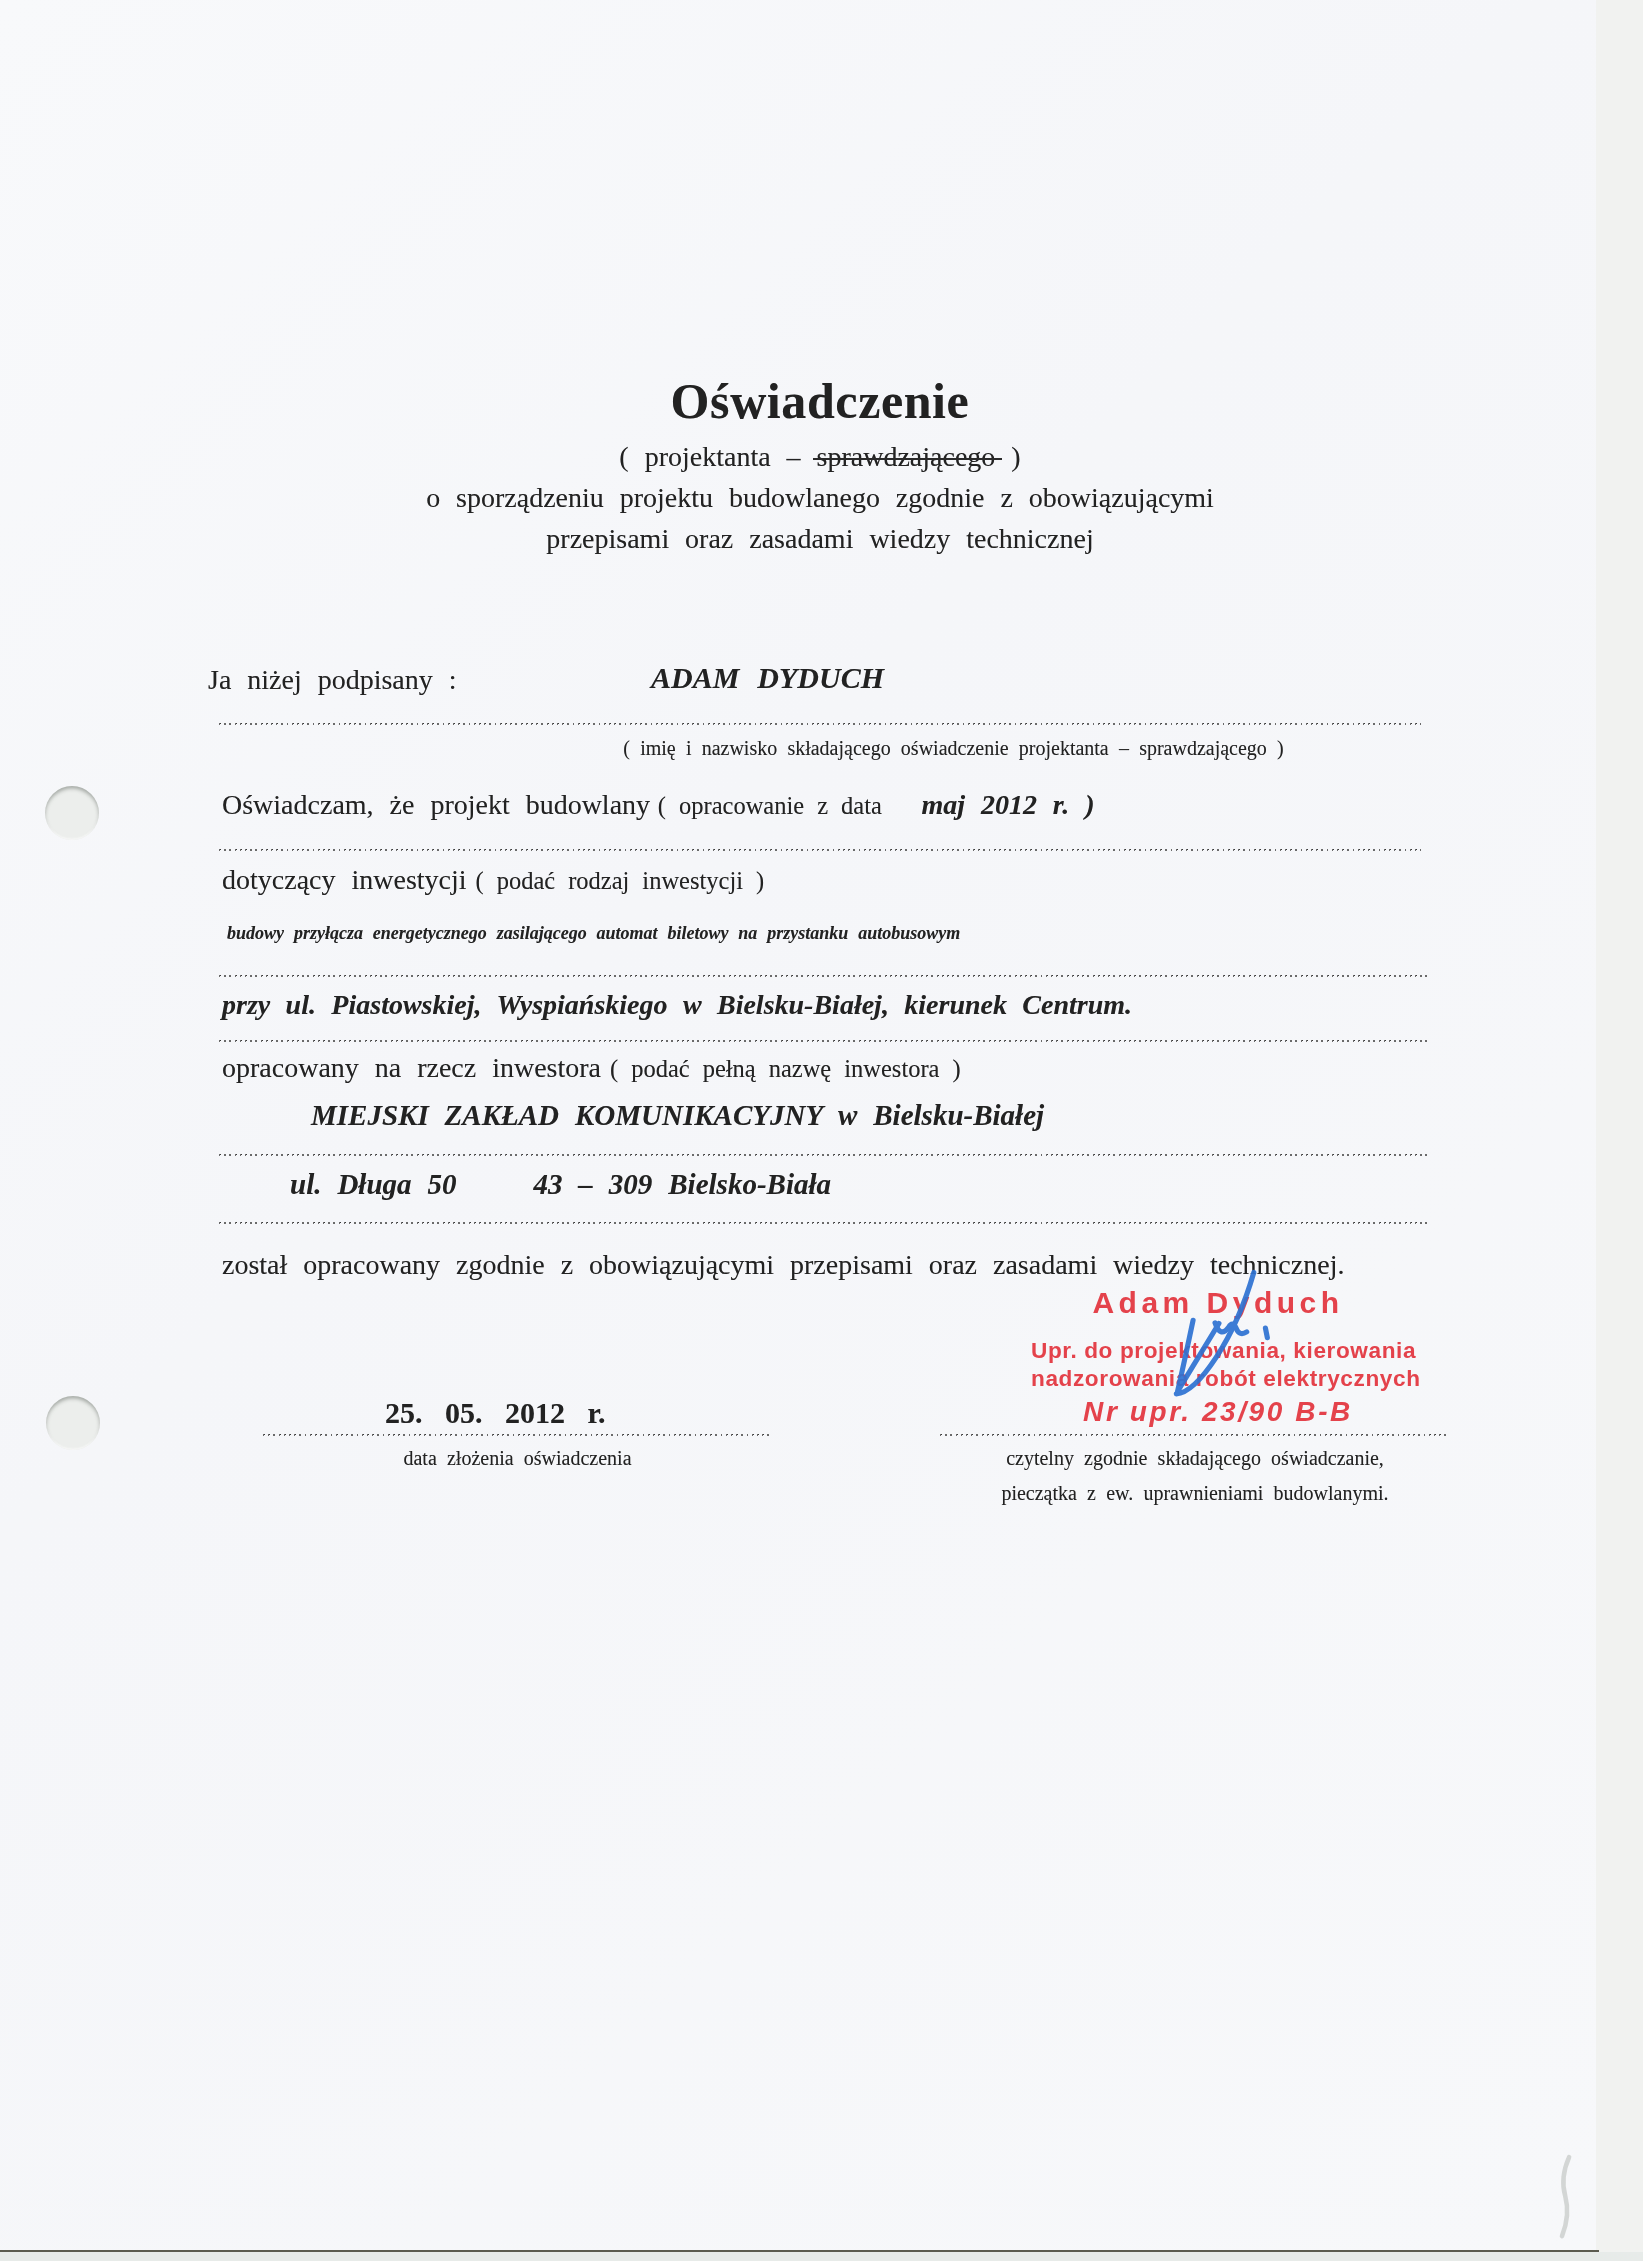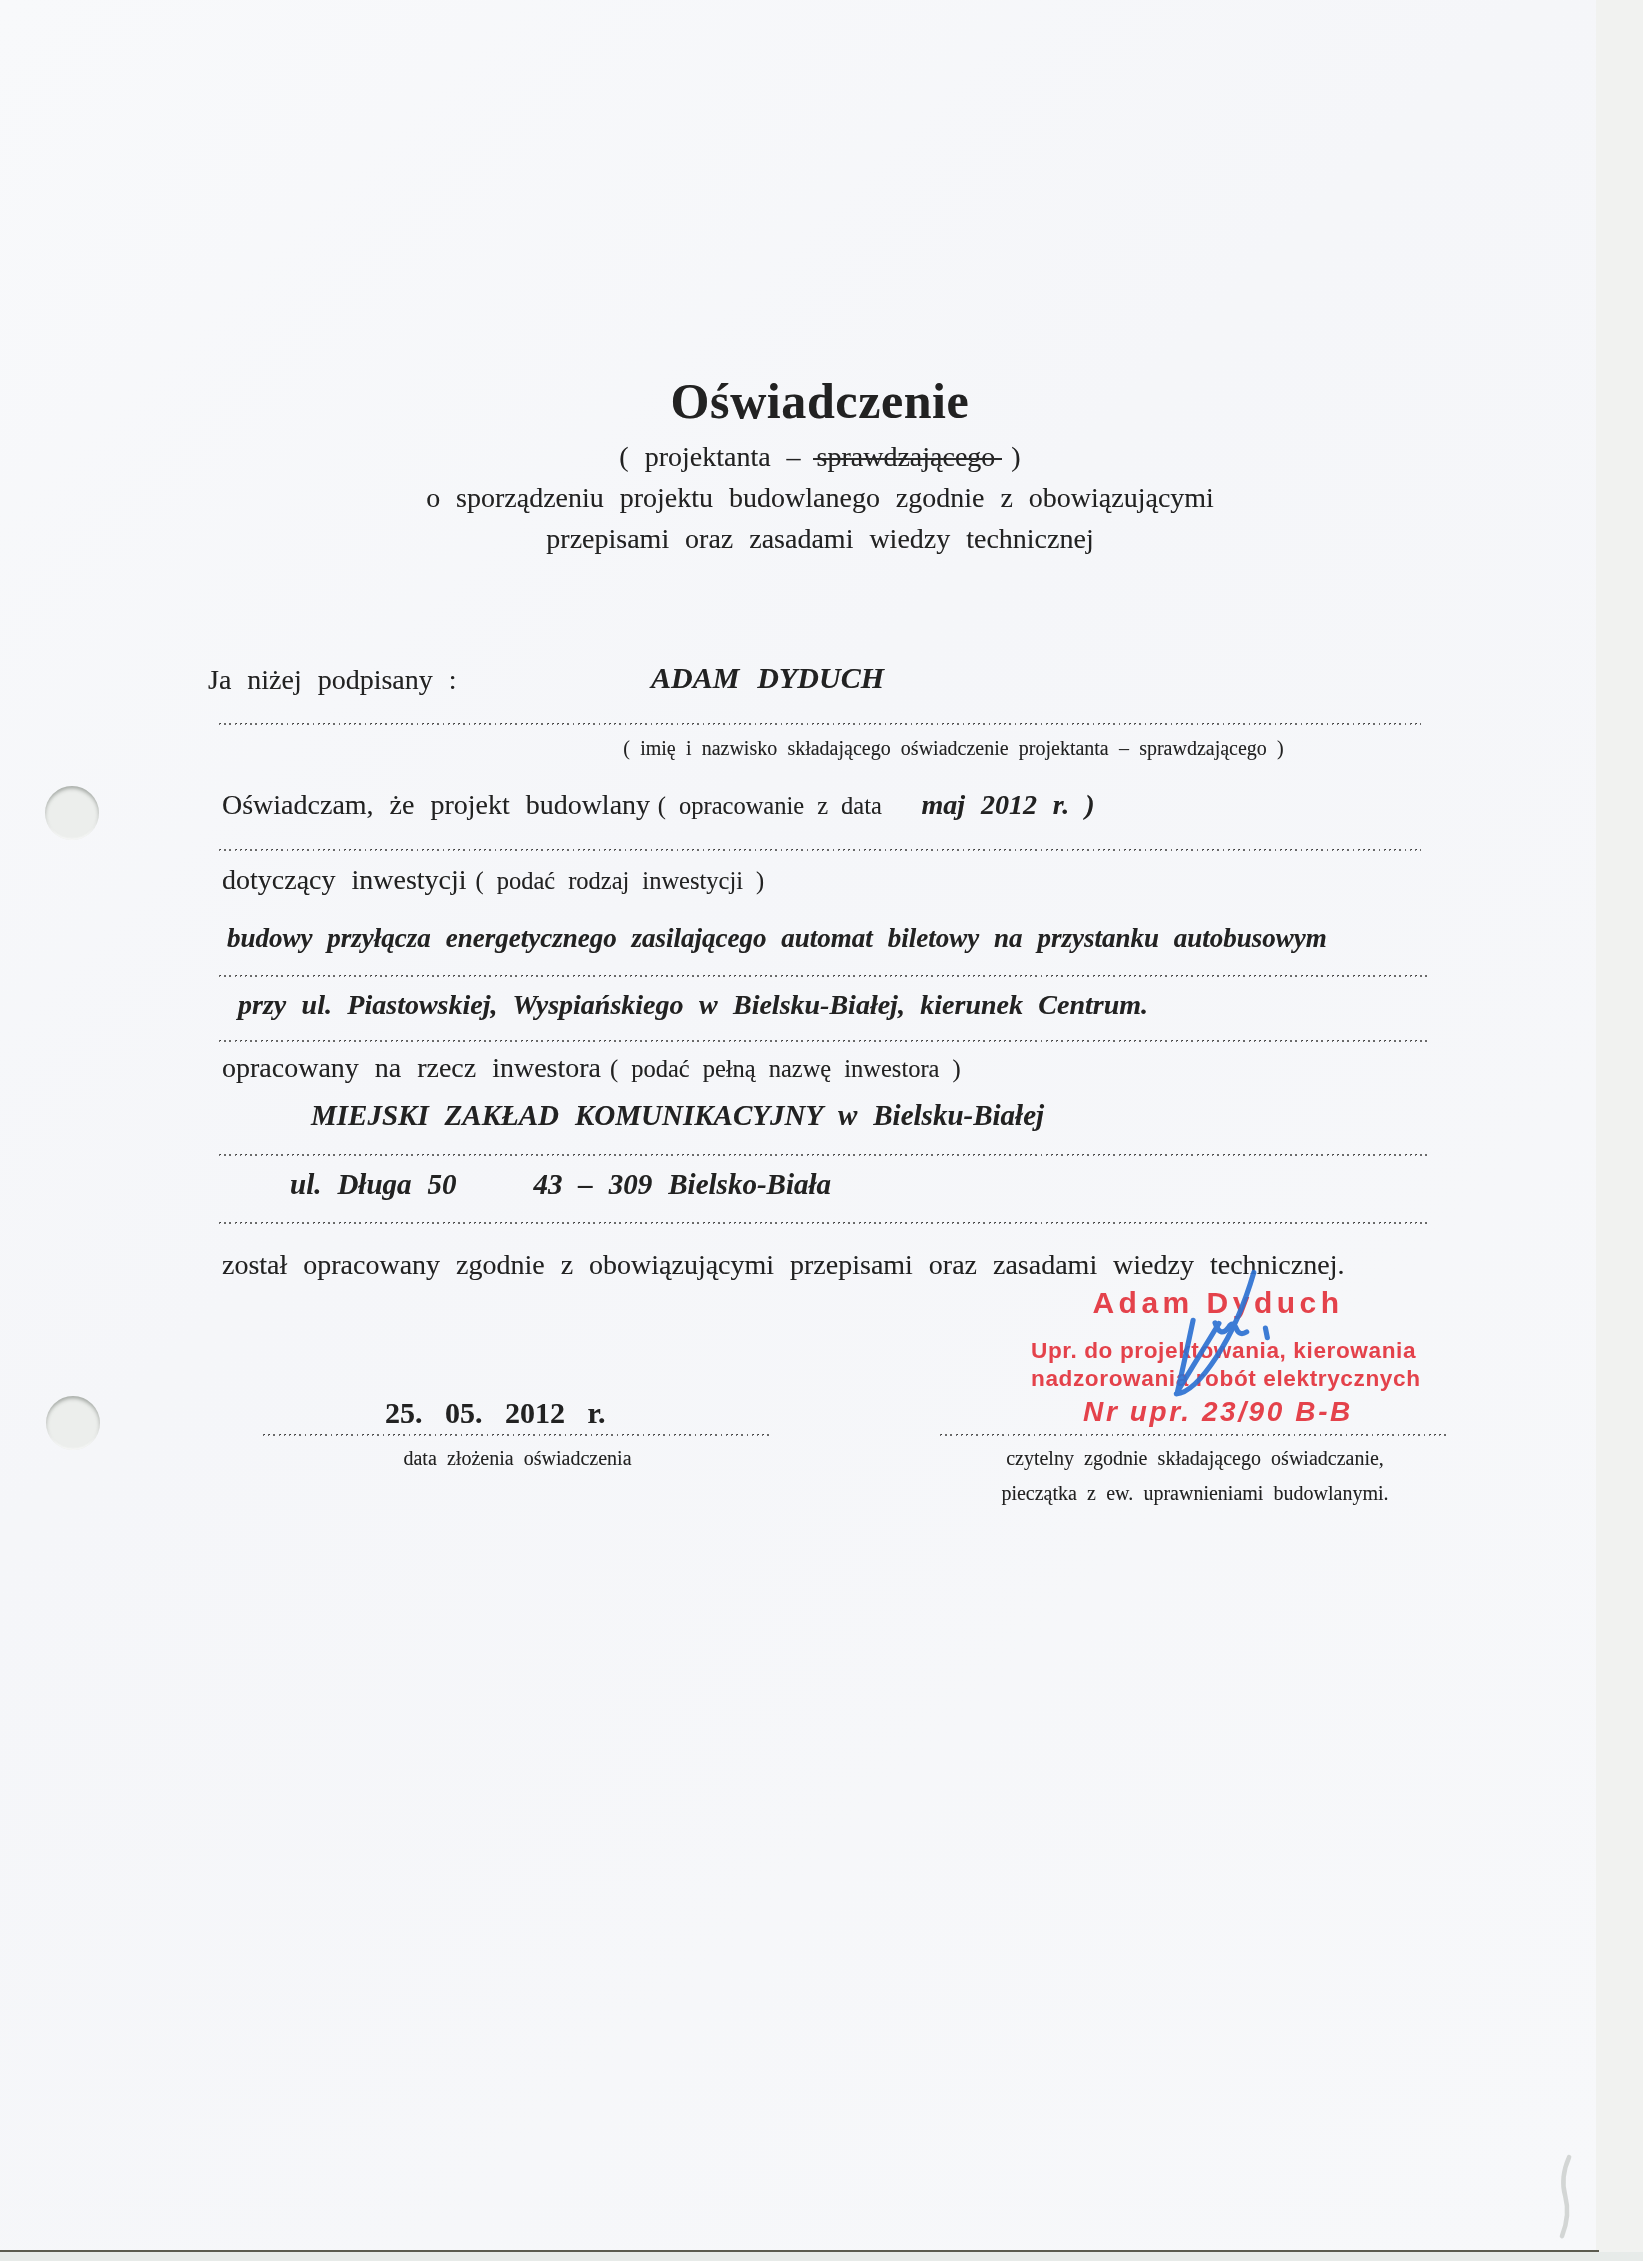--- a/index.html
+++ b/index.html
@@ -83,23 +83,23 @@
   <span class="body-size">Oświadczam, że projekt budowlany</span>
   <span class="small" style="margin-left:5.2px;">( opracowanie z data</span>
   <span class="bi body-size" style="margin-left:37px;">maj  2012 r. )</span>
 </div>
 <div class="dotline" style="left:219px;top:848px;width:1202px;"></div>
 
 <div class="t serif" style="left:222px;top:864px;">
   <span class="body-size">dotyczący inwestycji</span>
   <span class="small" style="margin-left:6.4px;">( podać rodzaj inwestycji )</span>
 </div>
-<div class="t serif bi" style="left:227px;top:923px;font-size:27px;word-spacing:.3em;">budowy przyłącza energetycznego zasilającego  automat biletowy na przystanku autobusowym</div>
+<div class="t serif bi" style="left:227px;top:923px;font-size:18px;word-spacing:.3em;">budowy przyłącza energetycznego zasilającego  automat biletowy na przystanku autobusowym</div>
 <div class="dotline" style="left:219px;top:974px;width:1208px;"></div>
-<div class="t serif bi" style="left:222px;top:989px;font-size:28px;word-spacing:.3em;margin-left:16px;">przy ul. Piastowskiej, Wyspiańskiego w Bielsku-Białej, kierunek Centrum.</div>
+<div class="t serif bi" style="left:222px;top:989px;font-size:28px;word-spacing:.3em;">przy ul. Piastowskiej, Wyspiańskiego w Bielsku-Białej, kierunek Centrum.</div>
 <div class="dotline" style="left:219px;top:1039px;width:1208px;"></div>
 
 <div class="t serif" style="left:222px;top:1052px;">
   <span class="body-size">opracowany na rzecz inwestora</span>
   <span class="small" style="margin-left:6.4px;">( podać pełną nazwę inwestora )</span>
 </div>
 <div class="t serif bi" style="left:295px;top:1099px;font-size:29px;word-spacing:.3em;margin-left:16px;">MIEJSKI ZAKŁAD KOMUNIKACYJNY w Bielsku-Białej</div>
 <div class="dotline" style="left:219px;top:1153px;width:1208px;"></div>
 <div class="t serif bi" style="left:290px;top:1168px;font-size:29px;word-spacing:.3em;">
   <span>ul. Długa 50</span>

